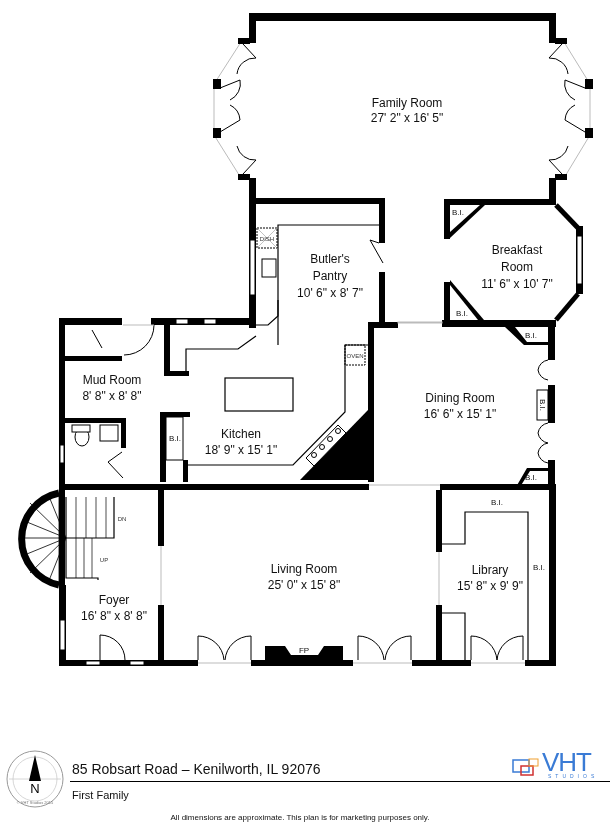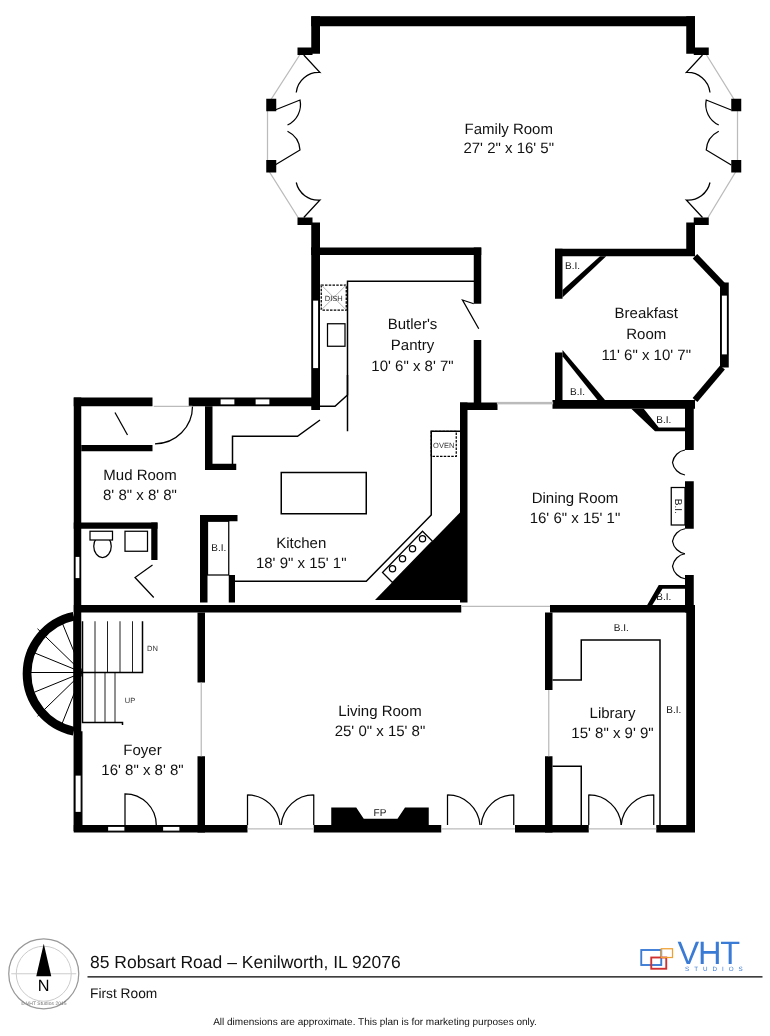--- a/index.html
+++ b/index.html
@@ -244,21 +244,21 @@
   <svg class="compass" viewBox="0 0 60 60">
     <circle cx="30" cy="30" r="28" fill="none" stroke="#999" stroke-width="1"></circle>
     <circle cx="30" cy="30" r="22" fill="none" stroke="#ccc" stroke-width="0.8"></circle>
     <line x1="4" y1="30" x2="56" y2="30" stroke="#ccc" stroke-width="0.8"></line>
     <polygon points="30,6 24,32 36,32" fill="#000"></polygon>
     <text x="30" y="44" text-anchor="middle" font-family="Liberation Sans, sans-serif" font-size="13" fill="#000">N</text>
     <text x="30" y="55" text-anchor="middle" font-family="Liberation Sans, sans-serif" font-size="4" fill="#777">© VHT Studios 2015</text>
   </svg>
   <div class="address">85 Robsart Road – Kenilworth, IL 92076</div>
   <div class="rule"></div>
-  <div class="level">First Room</div>
+  <div class="level">First Family</div>
   <div class="logo">
     <svg width="30" height="24" style="position:absolute;left:0;top:6px">
       <rect x="1" y="3" width="16" height="12" fill="none" stroke="#3a7bd5" stroke-width="1.5"></rect>
       <rect x="9" y="9" width="12" height="9" fill="none" stroke="#d03030" stroke-width="1.5"></rect>
       <rect x="17" y="2" width="9" height="7" fill="none" stroke="#f0a030" stroke-width="1"></rect>
     </svg>
     <span class="logo-text">VHT</span>
     <span class="logo-sub">STUDIOS</span>
   </div>
   <div class="disclaimer">All dimensions are approximate. This plan is for marketing purposes only.</div>

